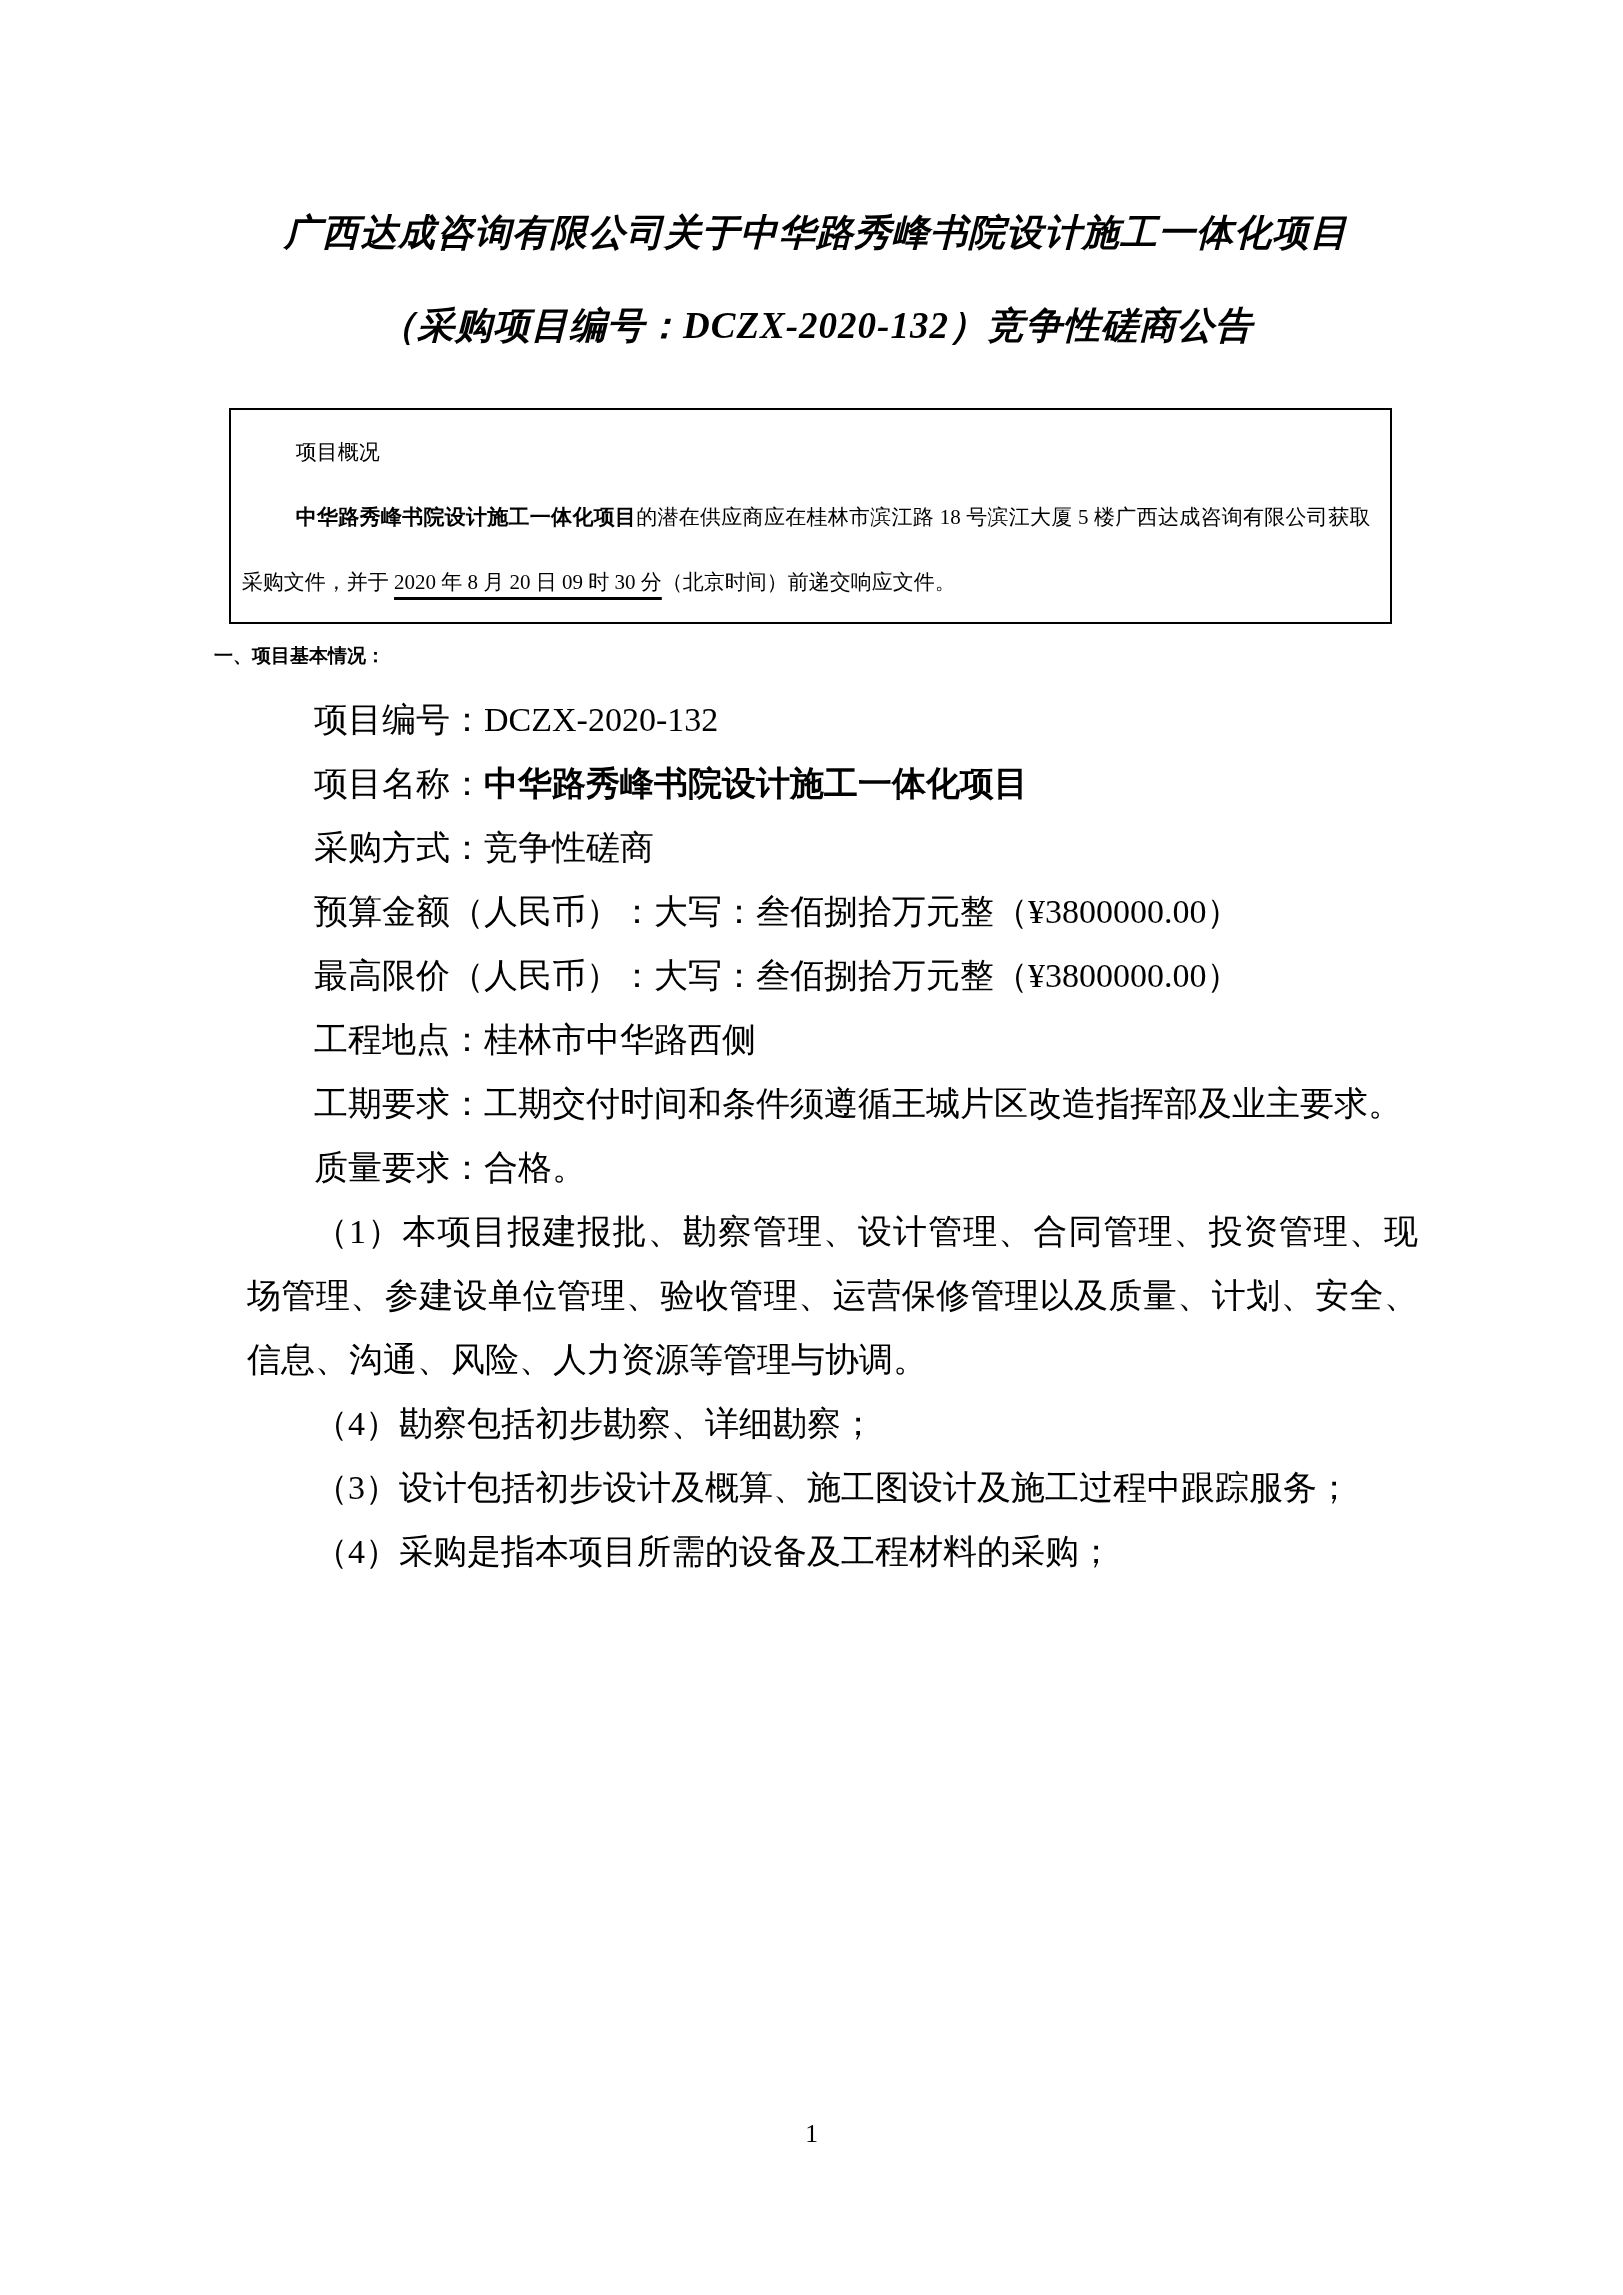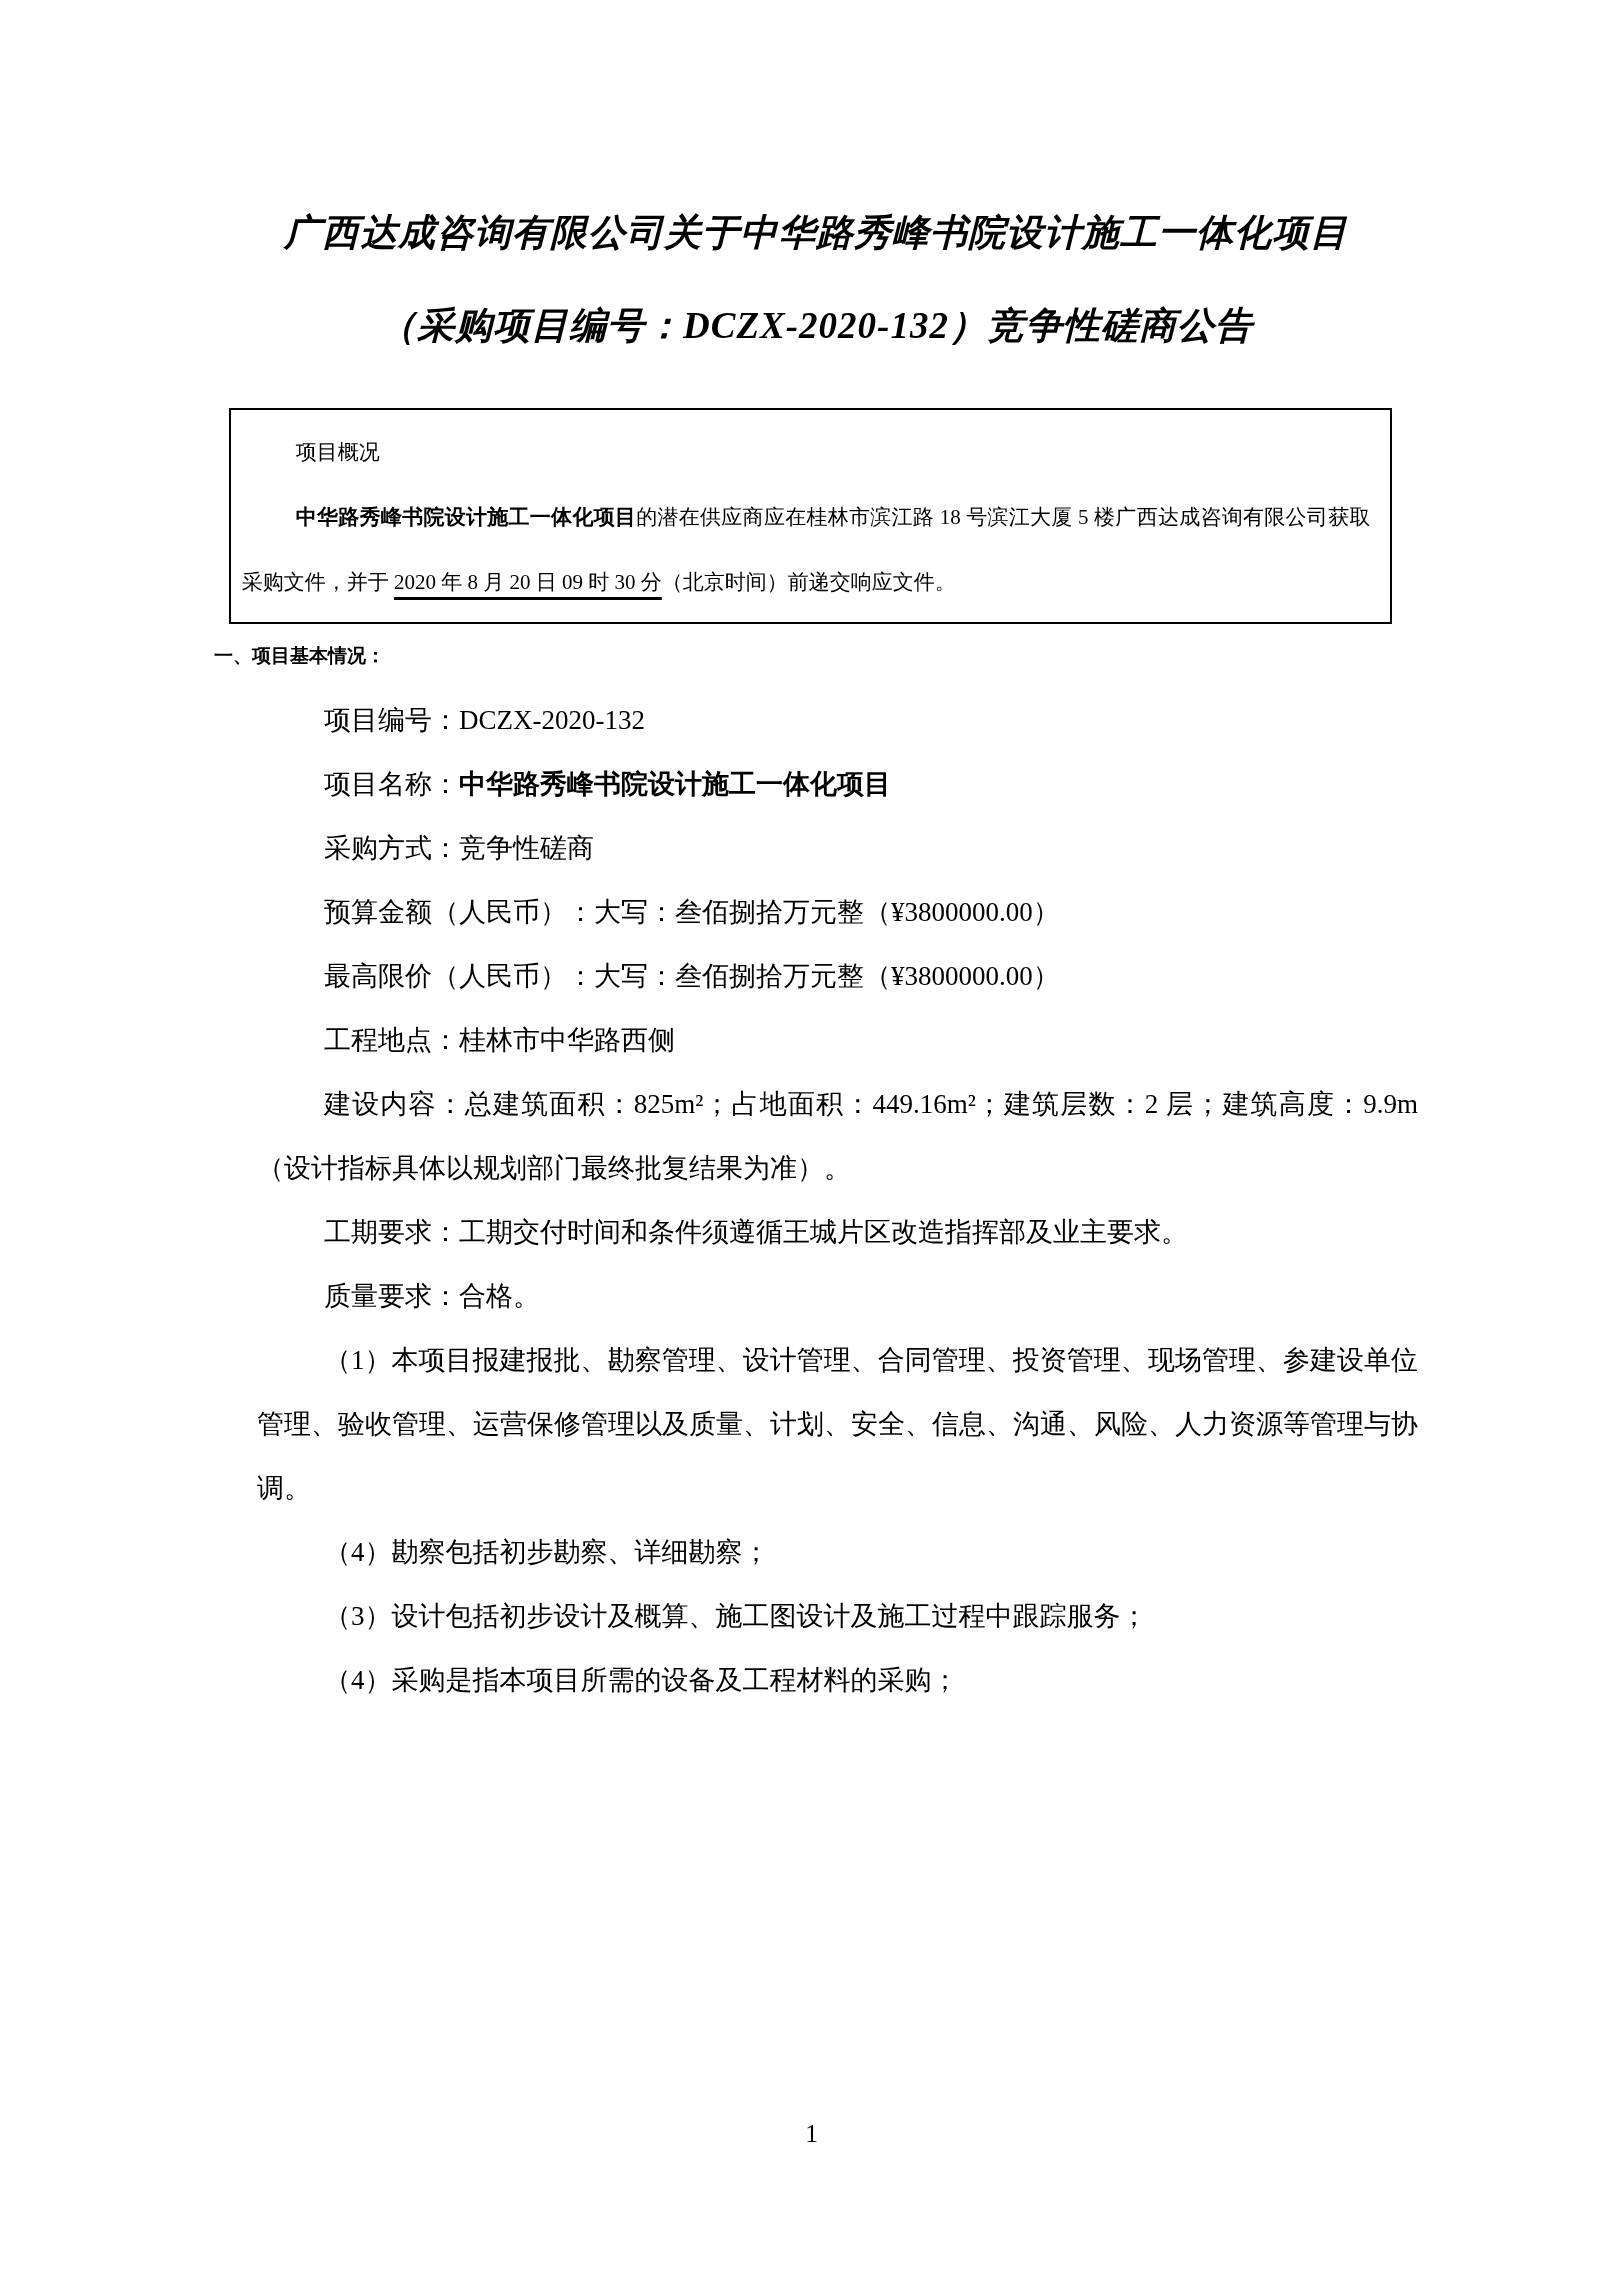--- a/index.html
+++ b/index.html
@@ -55,22 +55,22 @@
     text-decoration-thickness: 2.5px;
     text-underline-offset: 7.9px;
   }
   .sec-heading {
     margin: 0;
     font-size: 19px;
     line-height: 64px;
     font-weight: bold;
   }
   .item {
-    margin: 0 0 0 43px;
-    font-size: 27px;
+    margin: 0 0 0 33px;
+    font-size: 34px;
     line-height: 64px;
     text-indent: 67px;
     text-align: justify;
   }
   .bold {
     font-weight: bold;
   }
   .page-num {
     position: absolute;
     top: 2119px;
@@ -102,21 +102,20 @@
     <p class="item"><span>项目名称：</span><span class="bold">中华路秀峰书院设计施工一体化项目</span></p>
 
     <p class="item"><span>采购方式：</span><span>竞争性磋商</span></p>
 
     <p class="item"><span>预算金额（人民币）：</span><span>大写：叁佰捌拾万元整（¥3800000.00）</span></p>
 
     <p class="item"><span>最高限价（人民币）：</span><span>大写：叁佰捌拾万元整（¥3800000.00）</span></p>
 
     <p class="item"><span>工程地点：</span><span>桂林市中华路西侧</span></p>
 
-    <p class="item"><span>建设内容：</span><span>总建筑面积：825m²；占地面积：449.16m²；建筑层数：2 层；建筑高度：9.9m（设计指标具体以规划部门最终批复结果为准）。</span></p>
 
     <p class="item"><span>工期要求：</span><span>工期交付时间和条件须遵循王城片区改造指挥部及业主要求。</span></p>
 
     <p class="item"><span>质量要求：</span><span>合格。</span></p>
 
 
     <p class="item">（1）本项目报建报批、勘察管理、设计管理、合同管理、投资管理、现场管理、参建设单位管理、验收管理、运营保修管理以及质量、计划、安全、信息、沟通、风险、人力资源等管理与协调。</p>
     <p class="item">（4）勘察包括初步勘察、详细勘察；</p>
     <p class="item">（3）设计包括初步设计及概算、施工图设计及施工过程中跟踪服务；</p>
     <p class="item">（4）采购是指本项目所需的设备及工程材料的采购；</p>

